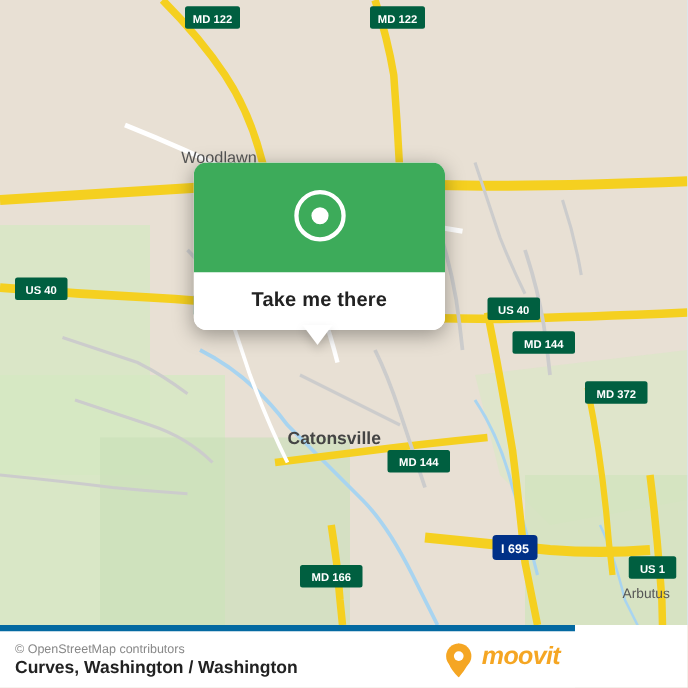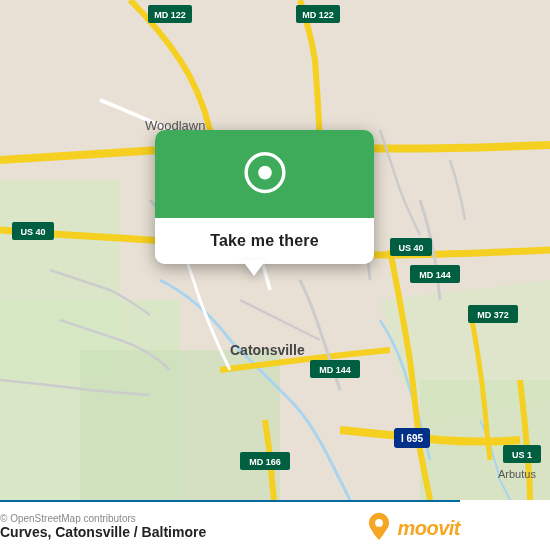--- a/index.html
+++ b/index.html
@@ -25,21 +25,21 @@
       height: 100%;
       position: absolute;
       top: 0; left: 0;
     }
 
     
     #popup-card {
       position: absolute;
       top: 130px;
       left: 155px;
-      width: 219px;
+      width: 201px;
       background: white;
       border-radius: 10px;
       box-shadow: 0 4px 16px rgba(0,0,0,0.35);
       display: flex;
       flex-direction: column;
       align-items: center;
       overflow: hidden;
       z-index: 10;
     }
 
@@ -85,22 +85,22 @@
     }
 
     
     #footer-bar {
       width: 460px;
       height: 50px;
       background: white;
       display: flex;
       align-items: center;
       justify-content: space-between;
-      padding: 0 0;
-      border-top: 2px solid #0369a1;
+      padding: 0 12px;
+      border-top: 5px solid #0369a1;
       position: relative;
     }
 
     #footer-left {
       display: flex;
       flex-direction: column;
     }
 
     #copyright-text {
       font-size: 10px;
@@ -108,21 +108,21 @@
     }
 
     #location-label {
       font-size: 14px;
       font-weight: 600;
       color: #222;
     }
 
     #moovit-logo {
       display: flex;
-      align-items: flex-end;
+      align-items: flex-start;
       gap: 0;
     }
 
     #moovit-icon {
       width: 28px;
       height: 28px;
       margin-right: 4px;
     }
 
     #moovit-text {
@@ -238,21 +238,21 @@
     </div>
     <button id="popup-button">Take me there</button>
   </div>
 
   <div id="popup-tail"></div>
 </div>
 
 <div id="footer-bar">
   <div id="footer-left">
     <span id="copyright-text">© OpenStreetMap contributors</span>
-    <span id="location-label">Curves, Catonsville / Baltimore</span>
+    <span id="location-label">Curves, Washington / Washington</span>
   </div>
   <div id="moovit-logo">
 
     <svg id="moovit-icon" viewBox="0 0 28 36" xmlns="http://www.w3.org/2000/svg">
       <ellipse cx="14" cy="14" rx="13" ry="13" fill="#f5a623"></ellipse>
       <path d="M 14 26 Q 14 36 14 36 Q 6 28 4 22 Q 2 17 2 14 Q 2 6 14 1 Q 26 6 26 14 Q 26 22 14 36 Z" fill="#f5a623"></path>
       <circle cx="14" cy="14" r="5" fill="white"></circle>
     </svg>
     <span id="moovit-text">moovit</span>
   </div>

